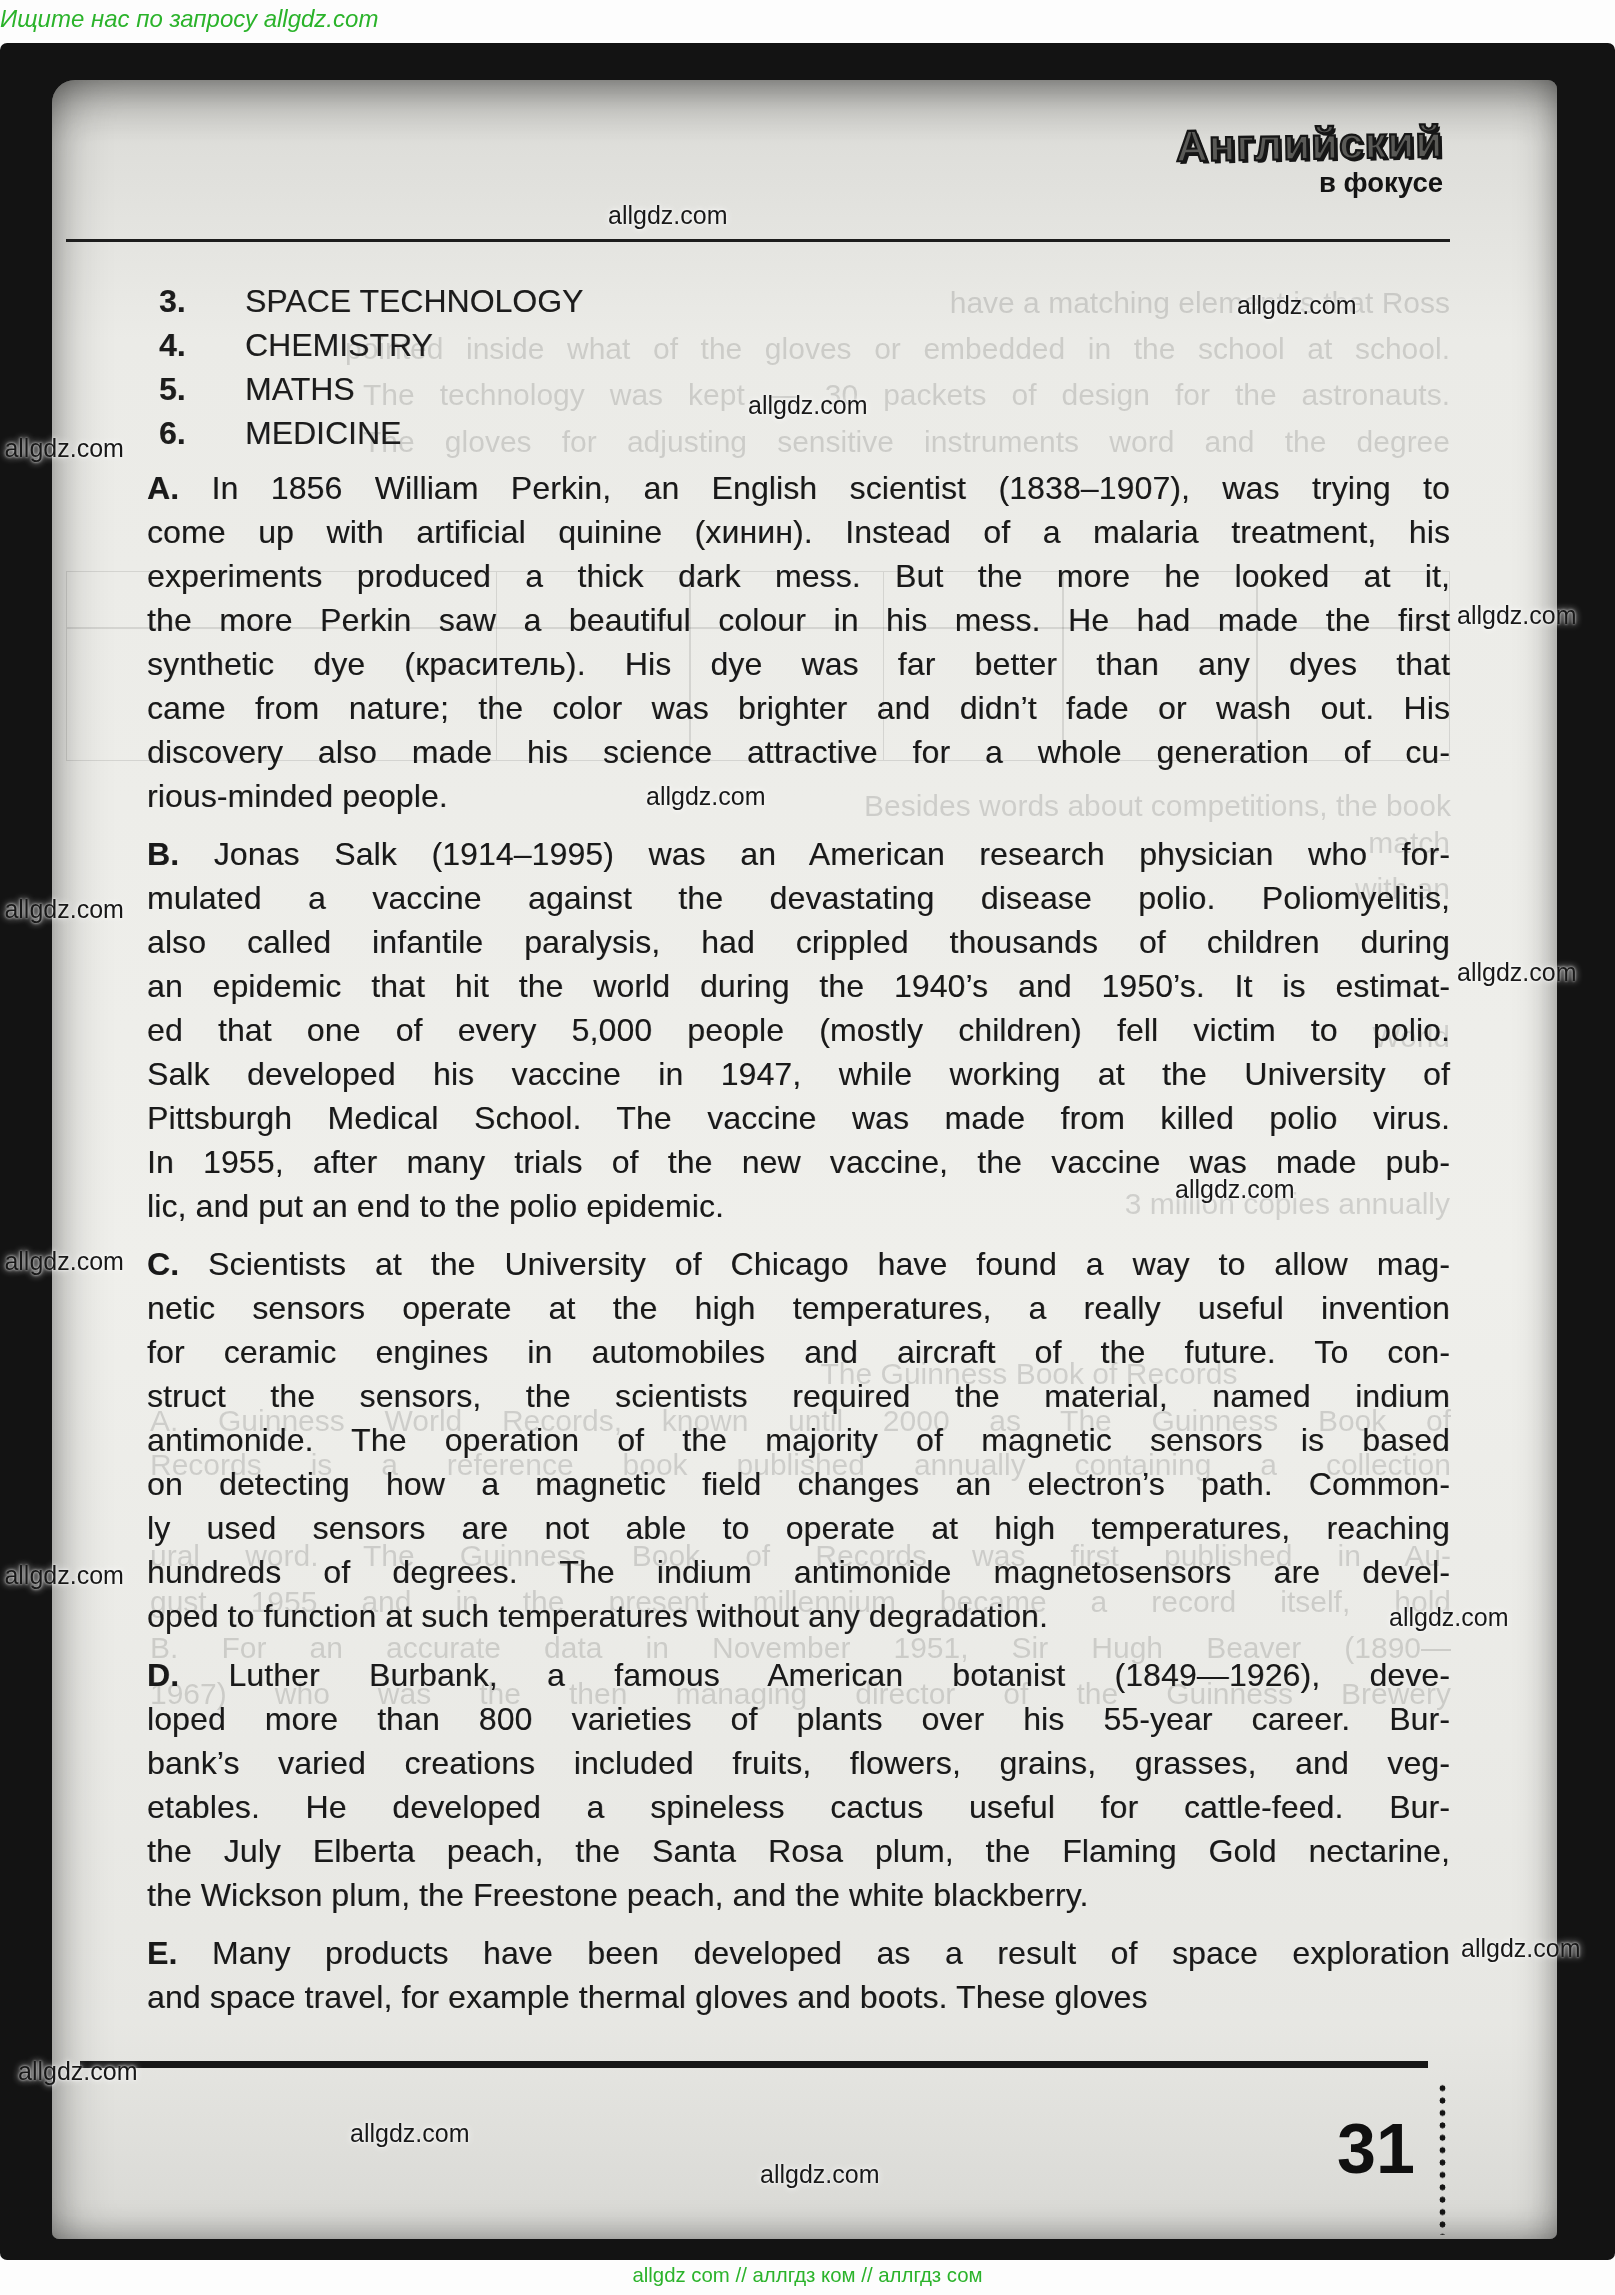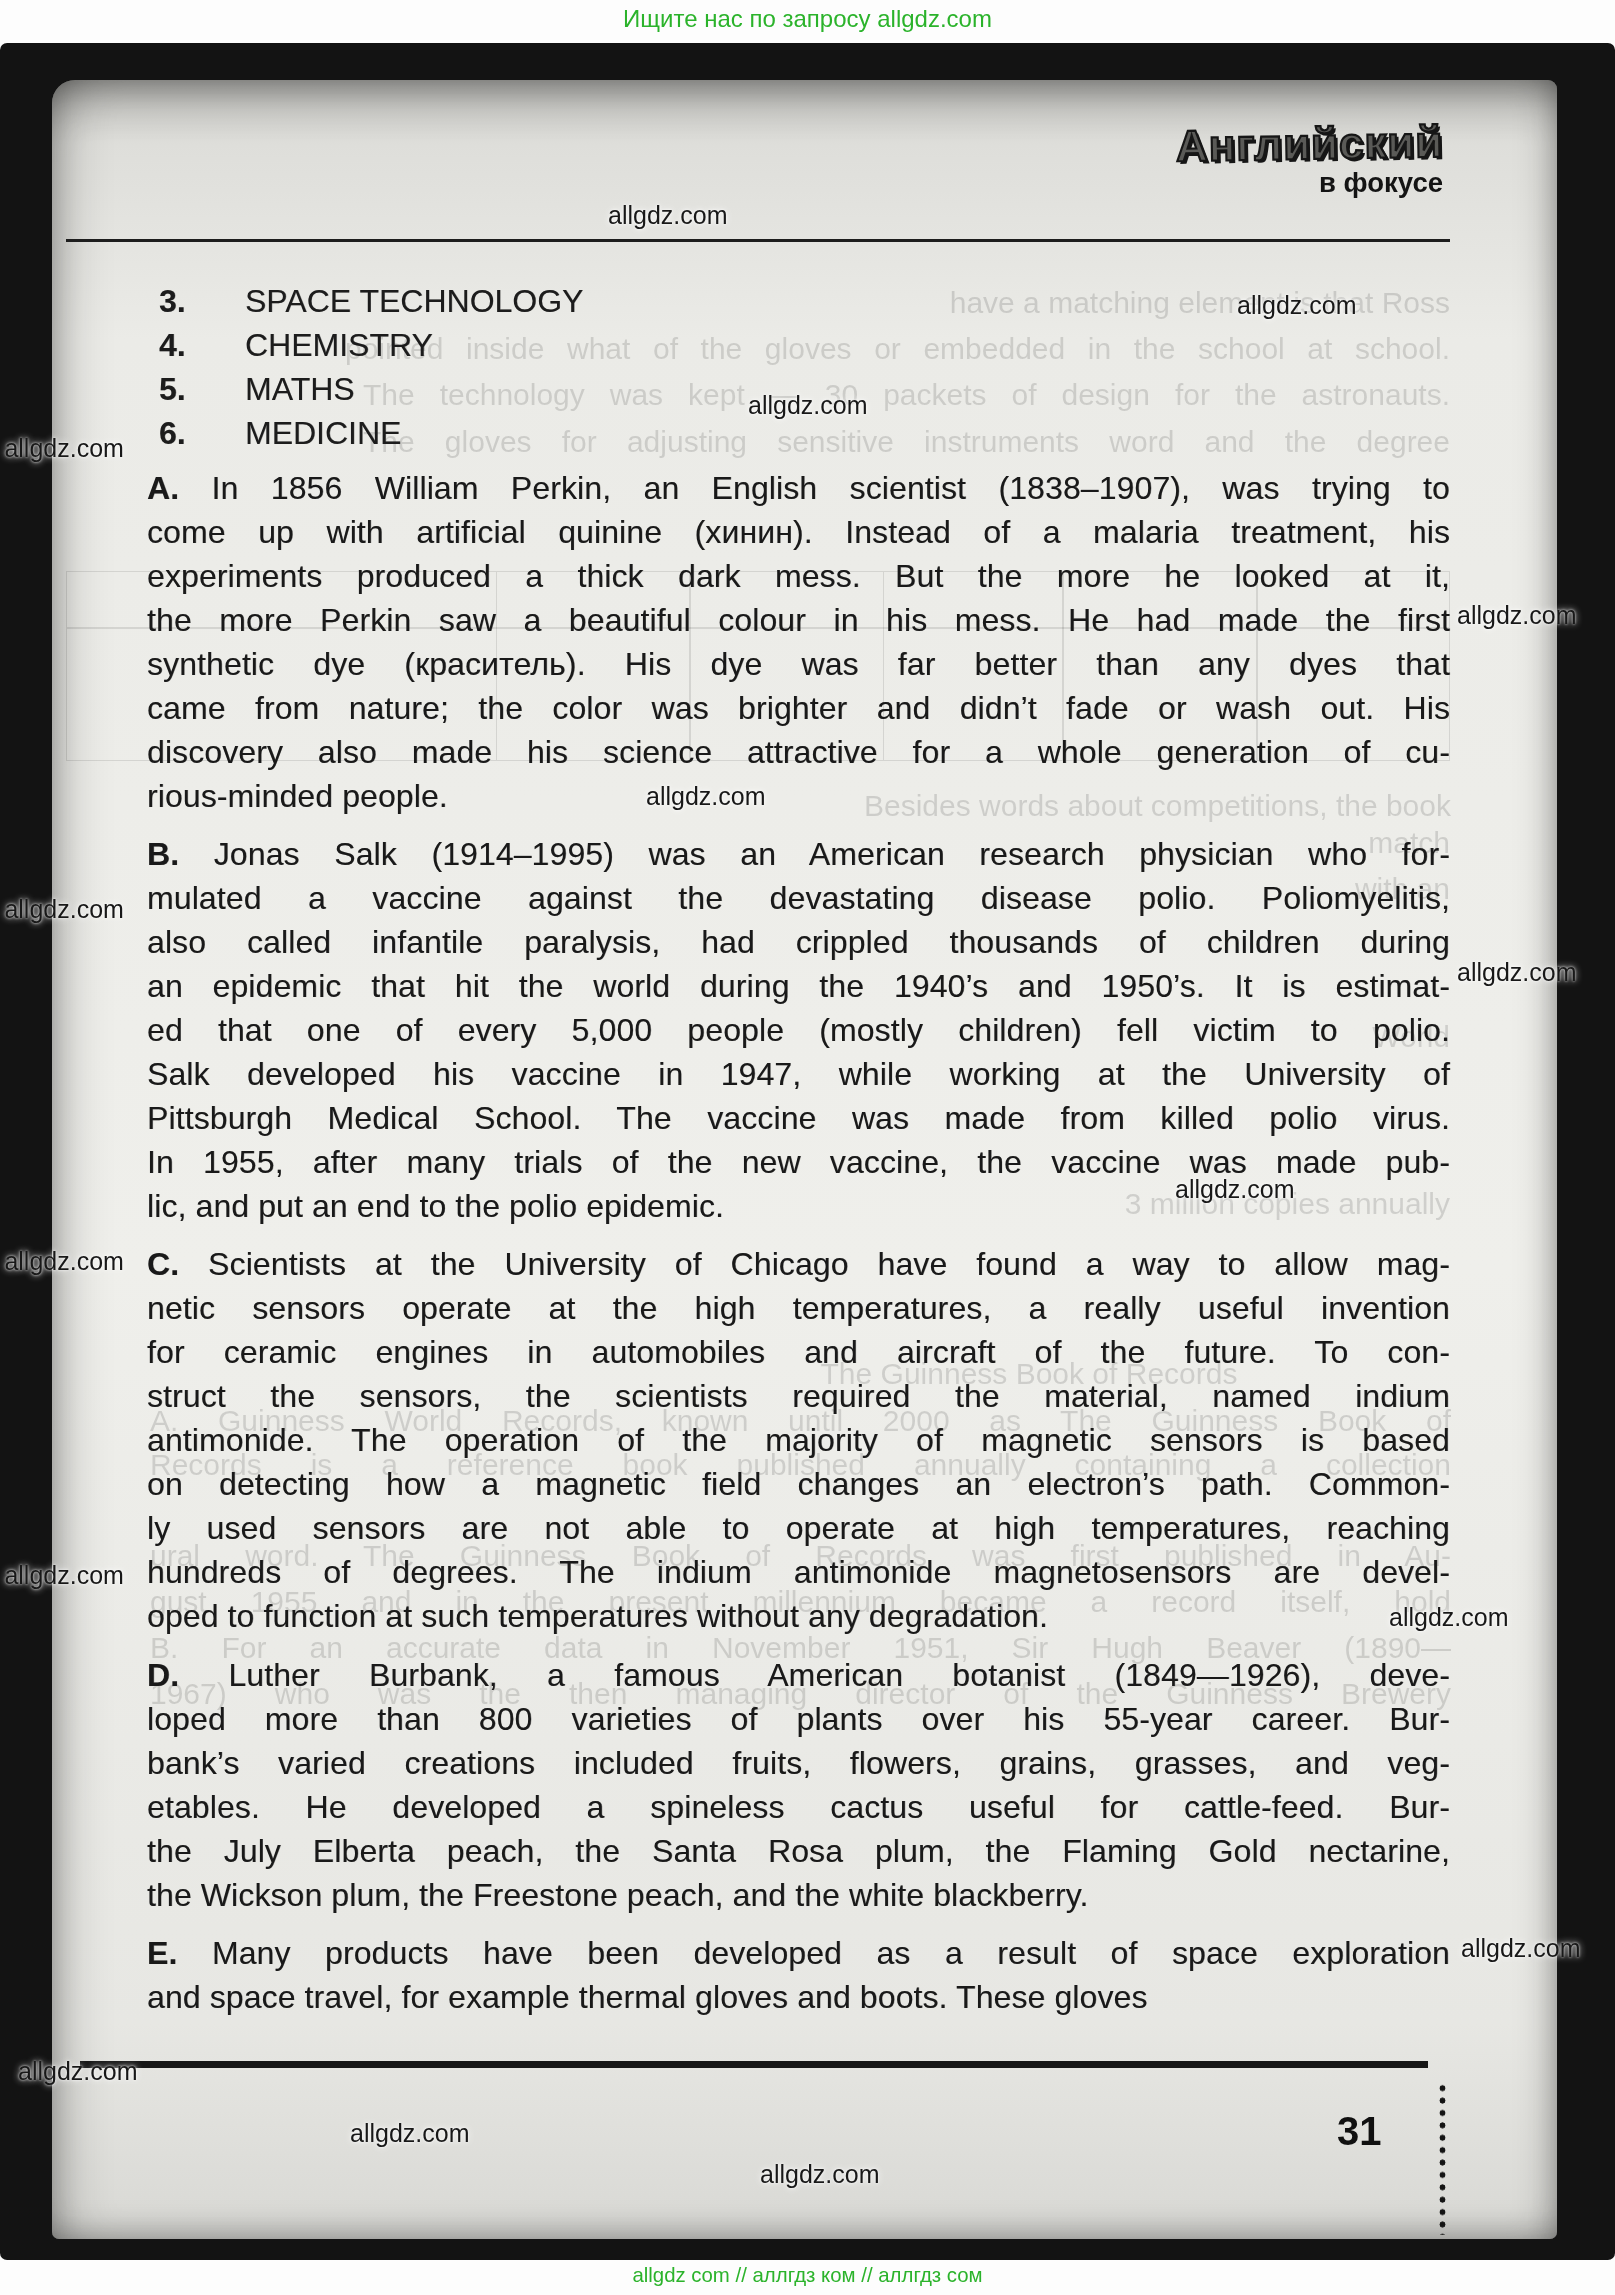--- a/index.html
+++ b/index.html
@@ -2,22 +2,22 @@
 <html style="font-size:14.2px"><head>
 <meta charset="utf-8">
 <style>
   * { margin:0; padding:0; box-sizing:border-box; }
   html,body { background:#ffffff; }
   .canvas {
     position:relative; width:1615px; height:2295px; overflow:hidden;
     background:#fdfdfd; font-family:"Liberation Sans", sans-serif;
   }
   .banner-top {
-    position:absolute; top:5.3px; left:0; width:100%; text-align:center;
-    font-size:24px; color:#2bb32b; z-index:50;
+    position:absolute; top:5.3px; left:0; width:100%; 
+    font-size:24px; color:#2bb32b; z-index:50;font-style:italic;
   }
   .banner-bottom {
     position:absolute; top:2264px; left:0; width:100%; text-align:center;
     font-size:20.4px; color:#2bb32b; z-index:50;
   }
   .scan-frame {
     position:absolute; top:43px; left:0; width:1615px; height:2217px;
     background:#131313; border-radius:7.1px;
   }
   .page {
@@ -43,21 +43,21 @@
   .paragraphs { position:absolute; left:95px; top:386px; width:1303px; z-index:3; }
   .para { margin-bottom:14.2px; }
   .line {
     font-size:32px; line-height:44px; color:#191919;
     text-align:justify; text-align-last:justify; letter-spacing:0.1px;
     text-shadow:0.4px 0.4px 0.5px rgba(0,0,0,0.35);
   }
   .line.last { text-align-last:left; }
   .plabel { font-weight:bold; }
   .bottom-rule { position:absolute; left:28.4px; top:1981px; width:1348px; height:7.1px; background:#161616; z-index:3; }
-  .page-number { position:absolute; left:1285px; top:2029px; font-size:40px; font-weight:bold; color:#101010; z-index:3; }
+  .page-number { position:absolute; left:1285px; top:2029px; font-size:70px; font-weight:bold; color:#101010; z-index:3; }
   .dotted-line {
     position:absolute; left:1386px; top:2002px; width:9px; height:153px; z-index:3;
     background-image:radial-gradient(circle,#141414 2.7px,transparent 3.2px);
     background-size:9px 12.4px; background-repeat:repeat-y;
   }
   .watermark-layer { position:absolute; inset:0; z-index:40; pointer-events:none; }
   .watermark {
     position:absolute; font-size:25px; color:#181818; white-space:nowrap;
     text-shadow:0 0 7.1px rgba(255,255,255,0.95), 0 0 2.7px rgba(255,255,255,0.9);
     text-align:right;

